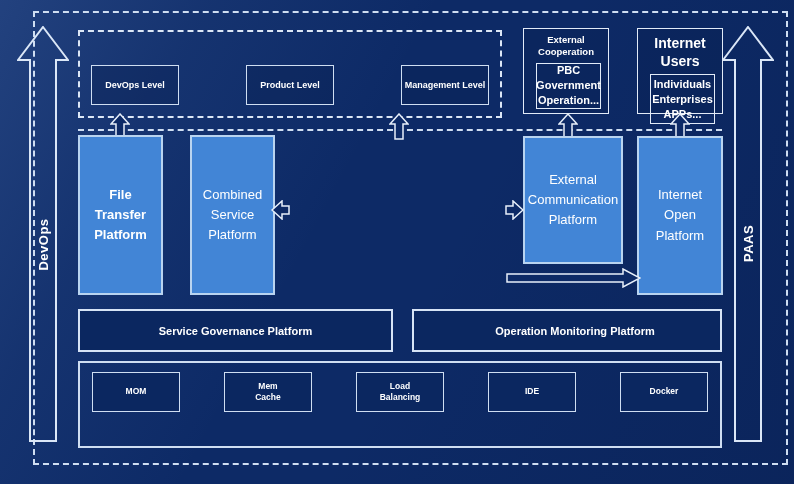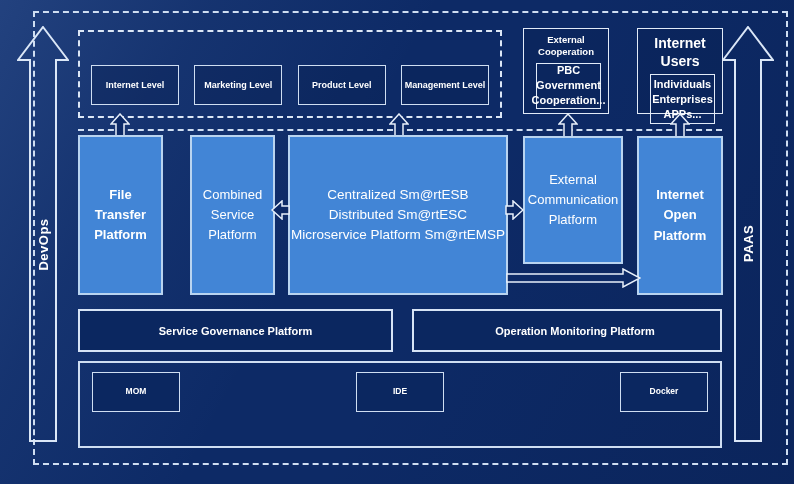--- a/index.html
+++ b/index.html
@@ -33,21 +33,21 @@
 
   .h-dashline{left:78px;top:129px;width:644px;height:0;border-top:2px dashed #cfdef2;}
 
   
   .platform{background:#4285d6;border:2px solid #b9d4f0;box-sizing:border-box;
     font-size:13px;line-height:1.55;}
   .p-file{left:78px;top:135px;width:85px;height:160px;font-weight:bold;}
   .p-combined{left:190px;top:135px;width:85px;height:160px;}
   .p-esb{left:288px;top:135px;width:220px;height:160px;font-size:13.5px;line-height:1.5;}
   .p-extcomm{left:523px;top:136px;width:100px;height:128px;}
-  .p-inetopen{left:637px;top:136px;width:86px;height:159px;font-weight:bold;}
+  .p-inetopen{left:637px;top:136px;width:86px;height:159px;}
 
   
   .gov-box{background:#0b2760;border:2px solid #d7e4f6;box-sizing:border-box;
     font-size:11px;font-weight:bold;}
   .sgp{left:78px;top:309px;width:315px;height:43px;}
   .omp{left:412px;top:309px;width:310px;height:43px;padding-left:16px;}
 
   
   .support-outer{left:78px;top:361px;width:644px;height:87px;border:2px solid #cfdef2;box-sizing:border-box;}
   .tech-row{position:absolute;left:12px;right:12px;top:9px;display:flex;justify-content:space-between;}
@@ -72,31 +72,30 @@
     <polygon points="26,1 51,34 39,34 39,415 13,415 13,34 1,34" fill="none" stroke="#dbe7f7" stroke-width="2"></polygon>
   </svg>
   <div class="rail-label" style="left:-27px;top:237px;">DevOps</div>
 
   <svg class="abs" style="left:722px;top:26px;" width="52" height="417" viewBox="0 0 52 417">
     <polygon points="26,1 51,34 39,34 39,415 13,415 13,34 1,34" fill="none" stroke="#dbe7f7" stroke-width="2"></polygon>
   </svg>
   <div class="rail-label" style="left:678px;top:236px;">PAAS</div>
 
   <div class="abs levels-box">
-    <div class="level-item ctr">Internet Level</div>
-    <div class="level-item ctr">Marketing Level</div>
+    <div class="level-item ctr">DevOps Level</div>
     <div class="level-item ctr">Product Level</div>
     <div class="level-item ctr">Management Level</div>
   </div>
 
   <div class="abs group-box" style="left:523px;top:28px;">
     <div class="group-title ml">External
 Cooperation</div>
     <div class="group-inner ec-inner ctr ml">PBC Government
-Cooperation...</div>
+Operation...</div>
   </div>
 
   <div class="abs group-box" style="left:637px;top:28px;">
     <div class="group-title" style="font-size:14px;">Internet Users</div>
     <div class="group-inner iu-inner ctr ml">Individuals
 Enterprises
 APPs...</div>
   </div>
 
   <div class="abs h-dashline"></div>
@@ -113,23 +112,20 @@
   <svg class="abs" style="left:670px;top:113px;" width="20" height="27" viewBox="0 0 20 27">
     <polygon points="10,1 19,11 14,11 14,26 6,26 6,11 1,11" fill="#0d2a66" stroke="#e8f0fa" stroke-width="1.5"></polygon>
   </svg>
 
   <div class="abs platform p-file ctr ml">File
 Transfer
 Platform</div>
   <div class="abs platform p-combined ctr ml">Combined
 Service
 Platform</div>
-  <div class="abs platform p-esb ctr ml">Centralized Sm@rtESB
-Distributed Sm@rtESC
-Microservice Platform Sm@rtEMSP</div>
   <div class="abs platform p-extcomm ctr ml">External
 Communication
 Platform</div>
   <div class="abs platform p-inetopen ctr ml">Internet
 Open
 Platform</div>
 
   <svg class="abs" style="left:271px;top:200px;" width="19" height="20" viewBox="0 0 19 20">
     <polygon points="1,10 11,1 11,6 18,6 18,14 11,14 11,19" fill="#0d2a66" stroke="#e8f0fa" stroke-width="1.5"></polygon>
   </svg>
@@ -139,18 +135,22 @@
   <svg class="abs" style="left:506px;top:268px;" width="135" height="20" viewBox="0 0 135 20">
     <polygon points="1,6 117,6 117,1 134,10 117,19 117,14 1,14" fill="#0d2a66" stroke="#e8f0fa" stroke-width="1.5"></polygon>
   </svg>
 
   <div class="abs gov-box sgp ctr">Service Governance Platform</div>
   <div class="abs gov-box omp ctr">Operation Monitoring Platform</div>
 
   <div class="abs support-outer">
     <div class="tech-row">
       <div class="tech-box ctr ml">MOM</div>
+      <div class="tech-box ctr ml">Mem
+Cache</div>
+      <div class="tech-box ctr ml">Load
+Balancing</div>
       <div class="tech-box ctr ml">IDE</div>
       <div class="tech-box ctr ml">Docker</div>
     </div>
   </div>
 
 </div>
 
 </body></html>

